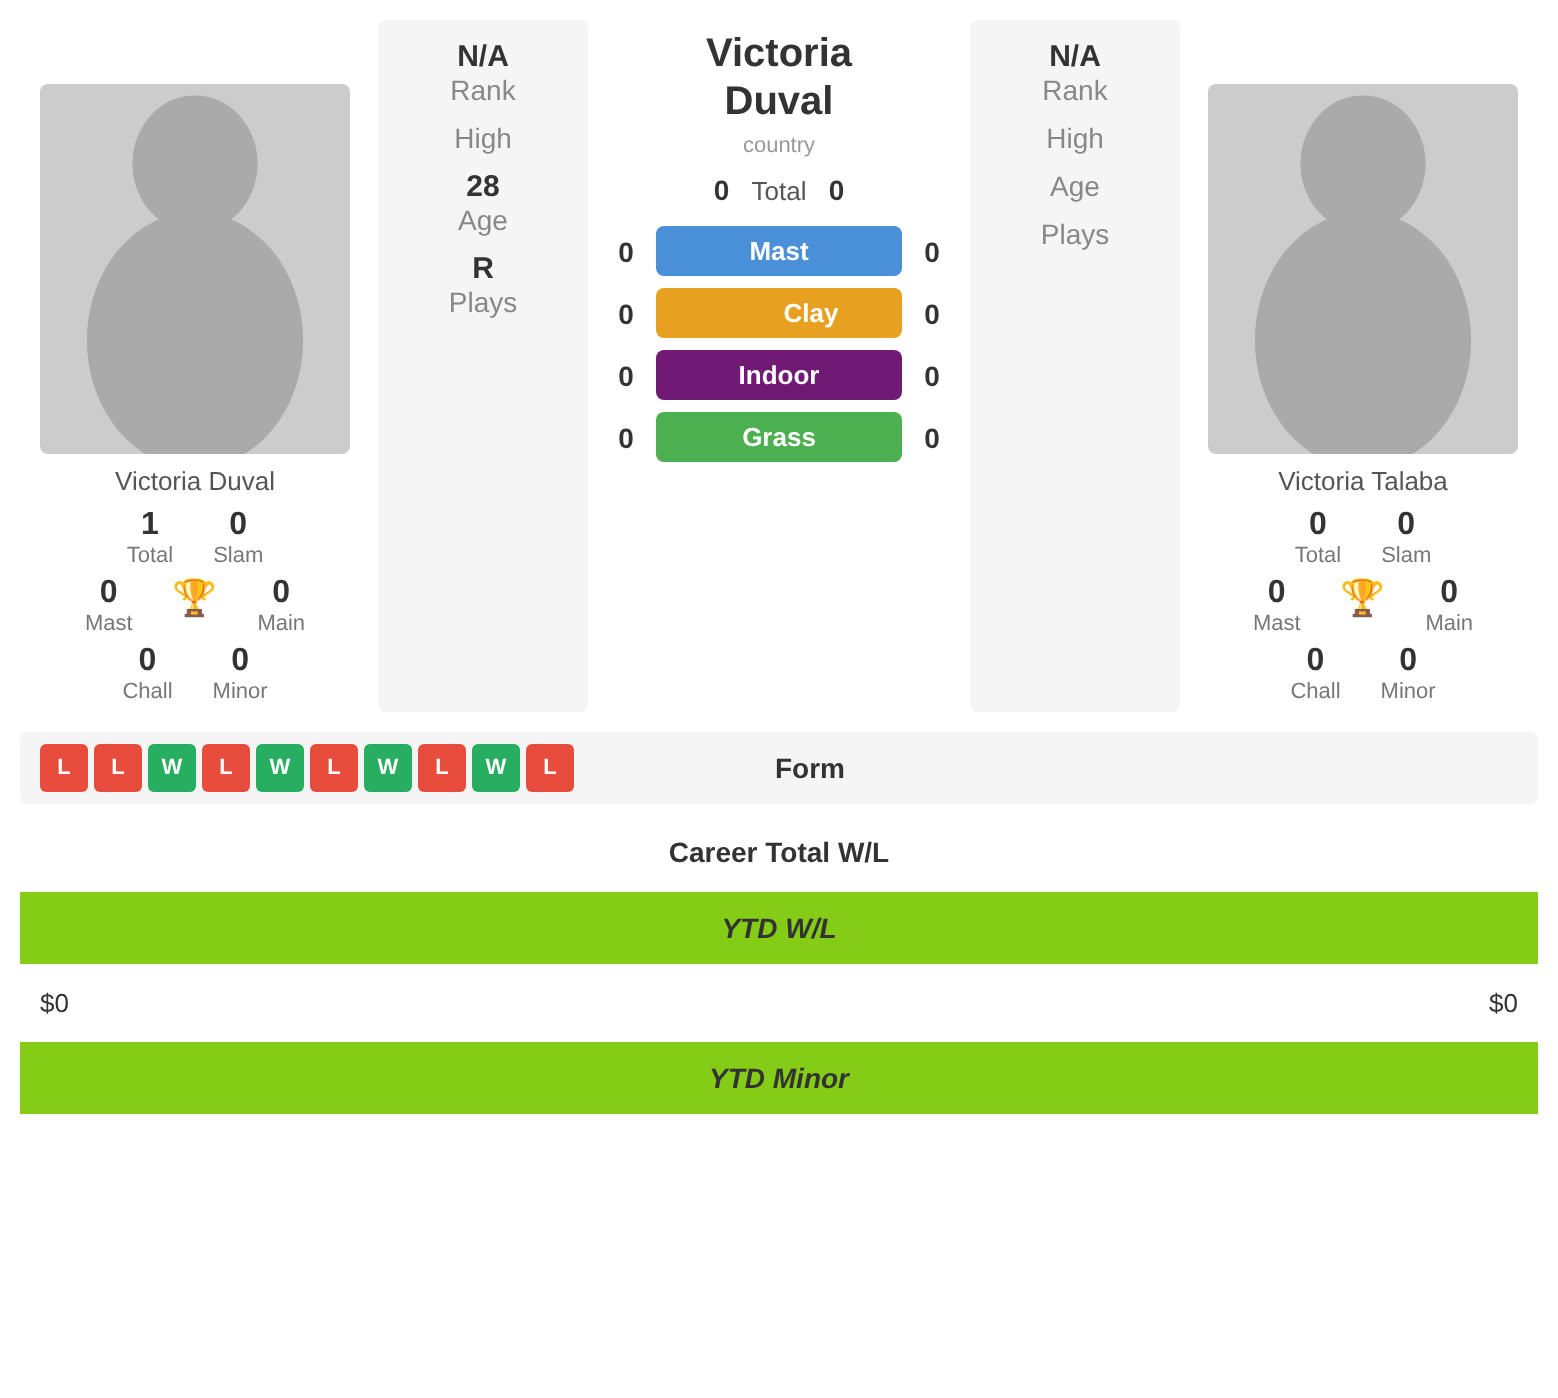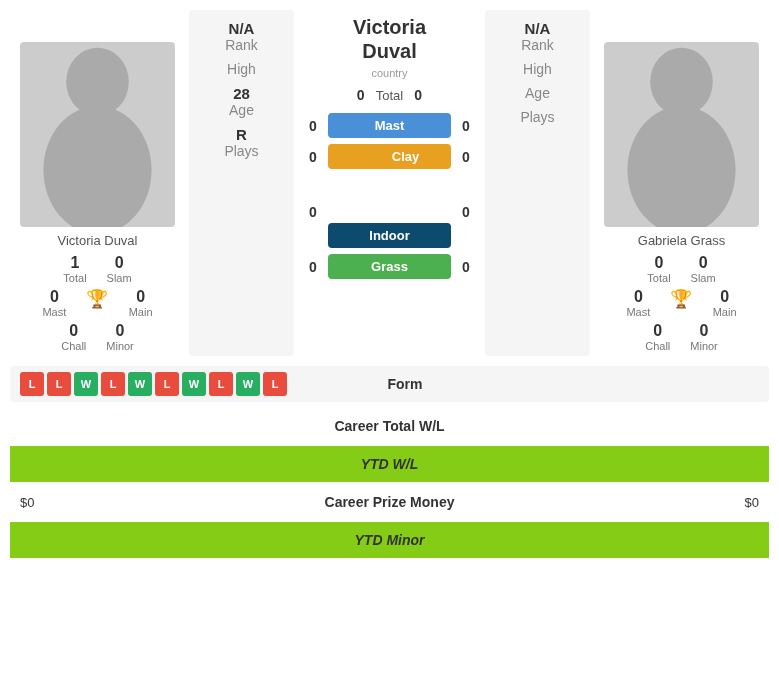--- a/index.html
+++ b/index.html
@@ -178,21 +178,21 @@
 
     .total-score {
       width: 30px;
       text-align: center;
       font-size: 14px;
       font-weight: bold;
     }
 
     .badge-hard { background: #4a90d9; }
     .badge-clay { background: #e8a020; padding-left: 32px; }
-    .badge-indoor { background: #0c4a6e; margin-top: 48px; }
+    .badge-indoor { background: #701a75; }
     .badge-grass { background: #4caf50; }
 
     
     .right-stats {
       display: flex;
       flex-direction: column;
       align-items: center;
       width: 105px;
       flex-shrink: 0;
       background: #f5f5f5;
@@ -408,21 +408,21 @@
       </div>
     </div>
 
     <div class="player-card">
       <div class="player-photo">
         <svg viewBox="0 0 100 130" xmlns="http://www.w3.org/2000/svg" class="silhouette">
           <ellipse cx="50" cy="28" rx="22" ry="24" fill="#aaa"></ellipse>
           <ellipse cx="50" cy="90" rx="38" ry="45" fill="#aaa"></ellipse>
         </svg>
       </div>
-      <div class="player-name-label">Gabriela Grass</div>
+      <div class="player-name-label">Victoria Talaba</div>
       <div class="player-stats-row">
         <div class="stat-cell">
           <div class="stat-value">0</div>
           <div class="stat-label">Total</div>
         </div>
         <div class="stat-cell">
           <div class="stat-value">0</div>
           <div class="stat-label">Slam</div>
         </div>
       </div>
@@ -477,21 +477,20 @@
   </div>
 
   <div class="stats-row alt">
     <div class="stats-row-left"></div>
     <div class="stats-row-center">YTD W/L</div>
     <div class="stats-row-right"></div>
   </div>
 
   <div class="stats-row">
     <div class="stats-row-left">$0</div>
-    <div class="stats-row-center">Career Prize Money</div>
     <div class="stats-row-right">$0</div>
   </div>
 
   <div class="stats-row alt">
     <div class="stats-row-left"></div>
     <div class="stats-row-center">YTD Minor</div>
     <div class="stats-row-right"></div>
   </div>
 
 </div>

